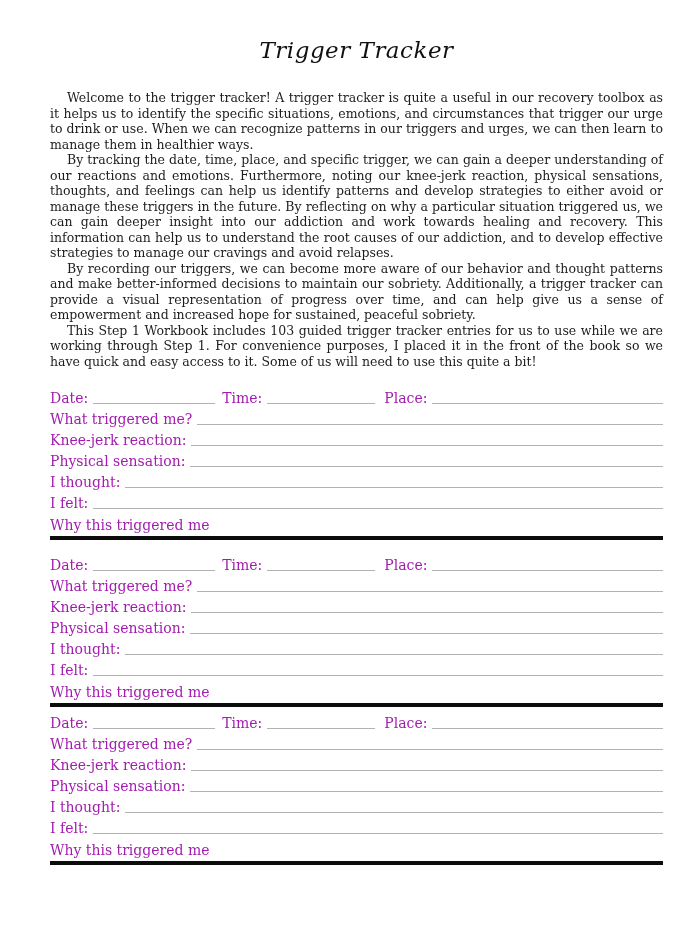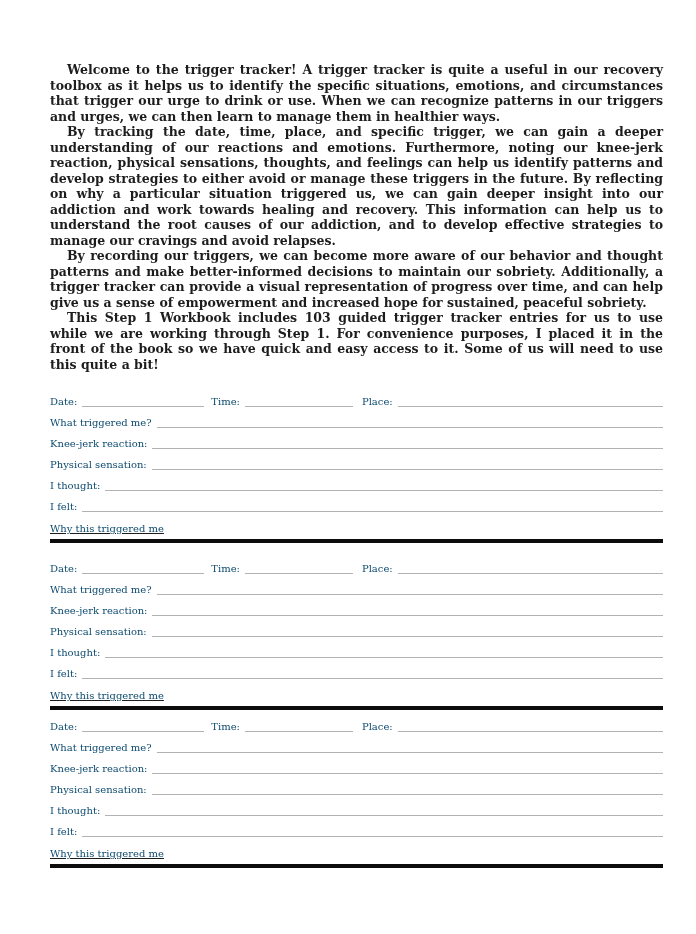--- a/index.html
+++ b/index.html
@@ -27,64 +27,64 @@
     letter-spacing: 0.5px;
   }
   .intro { margin-top: 26px; }
   .intro p, .note p {
     margin: 0;
     font-size: 12.5px;
     line-height: 15.5px;
     text-align: justify;
     text-indent: 17px;
     color: #1d1d1d;
-    font-weight: bold;
   }
   .note { }
 
   .form-area { margin-top: 6px; }
   .entry { padding-top: 14px; }
   .entry:nth-of-type(1) { padding-top: 12px; }
   .entry:nth-of-type(3) { padding-top: 5px; }
 
   .frow {
     display: flex;
     align-items: flex-end;
     height: 21px;
     box-sizing: border-box;
     padding-bottom: 2px;
   }
   .frow .lbl {
-    font-size: 10px;
+    font-size: 14px;
     line-height: 15px;
-    color: #0c4a6e;
+    color: #a21caf;
     white-space: nowrap;
     flex: 0 0 auto;
   }
   .frow .line {
     height: 1px;
     background: #b2b2b2;
     margin: 0 0 2px 5px;
     flex: 1 1 auto;
   }
   .frow .line.date-w { flex: 0 0 auto; width: 122px; margin-right: 7px; }
   .frow .line.time-w { flex: 0 0 auto; width: 108px; margin-right: 9px; }
-  .frow.footer { padding-bottom: 1px; text-decoration: underline; }
+  .frow.footer { padding-bottom: 1px; }
 
   .divider {
     height: 4px;
     background: #0c0c0c;
     margin-top: 2px;
   }
 </style>
 </head>
 <body>
 
 <div class="page">
 
+  <h1 class="doc-title">Trigger Tracker</h1>
 
   <div class="intro">
     <p>Welcome to the trigger tracker! A trigger tracker is quite a useful in our recovery toolbox as it helps us to identify the specific situations, emotions, and circumstances that trigger our urge to drink or use. When we can recognize patterns in our triggers and urges, we can then learn to manage them in healthier ways.</p>
     <p>By tracking the date, time, place, and specific trigger, we can gain a deeper understanding of our reactions and emotions. Furthermore, noting our knee-jerk reaction, physical sensations, thoughts, and feelings can help us identify patterns and develop strategies to either avoid or manage these triggers in the future. By reflecting on why a particular situation triggered us, we can gain deeper insight into our addiction and work towards healing and recovery. This information can help us to understand the root causes of our addiction, and to develop effective strategies to manage our cravings and avoid relapses.</p>
     <p>By recording our triggers, we can become more aware of our behavior and thought patterns and make better-informed decisions to maintain our sobriety. Additionally, a trigger tracker can provide a visual representation of progress over time, and can help give us a sense of empowerment and increased hope for sustained, peaceful sobriety.</p>
   </div>
 
   <div class="note">
     <p>This Step 1 Workbook includes 103 guided trigger tracker entries for us to use while we are working through Step 1. For convenience purposes, I placed it in the front of the book so we have quick and easy access to it. Some of us will need to use this quite a bit!</p>
   </div>

